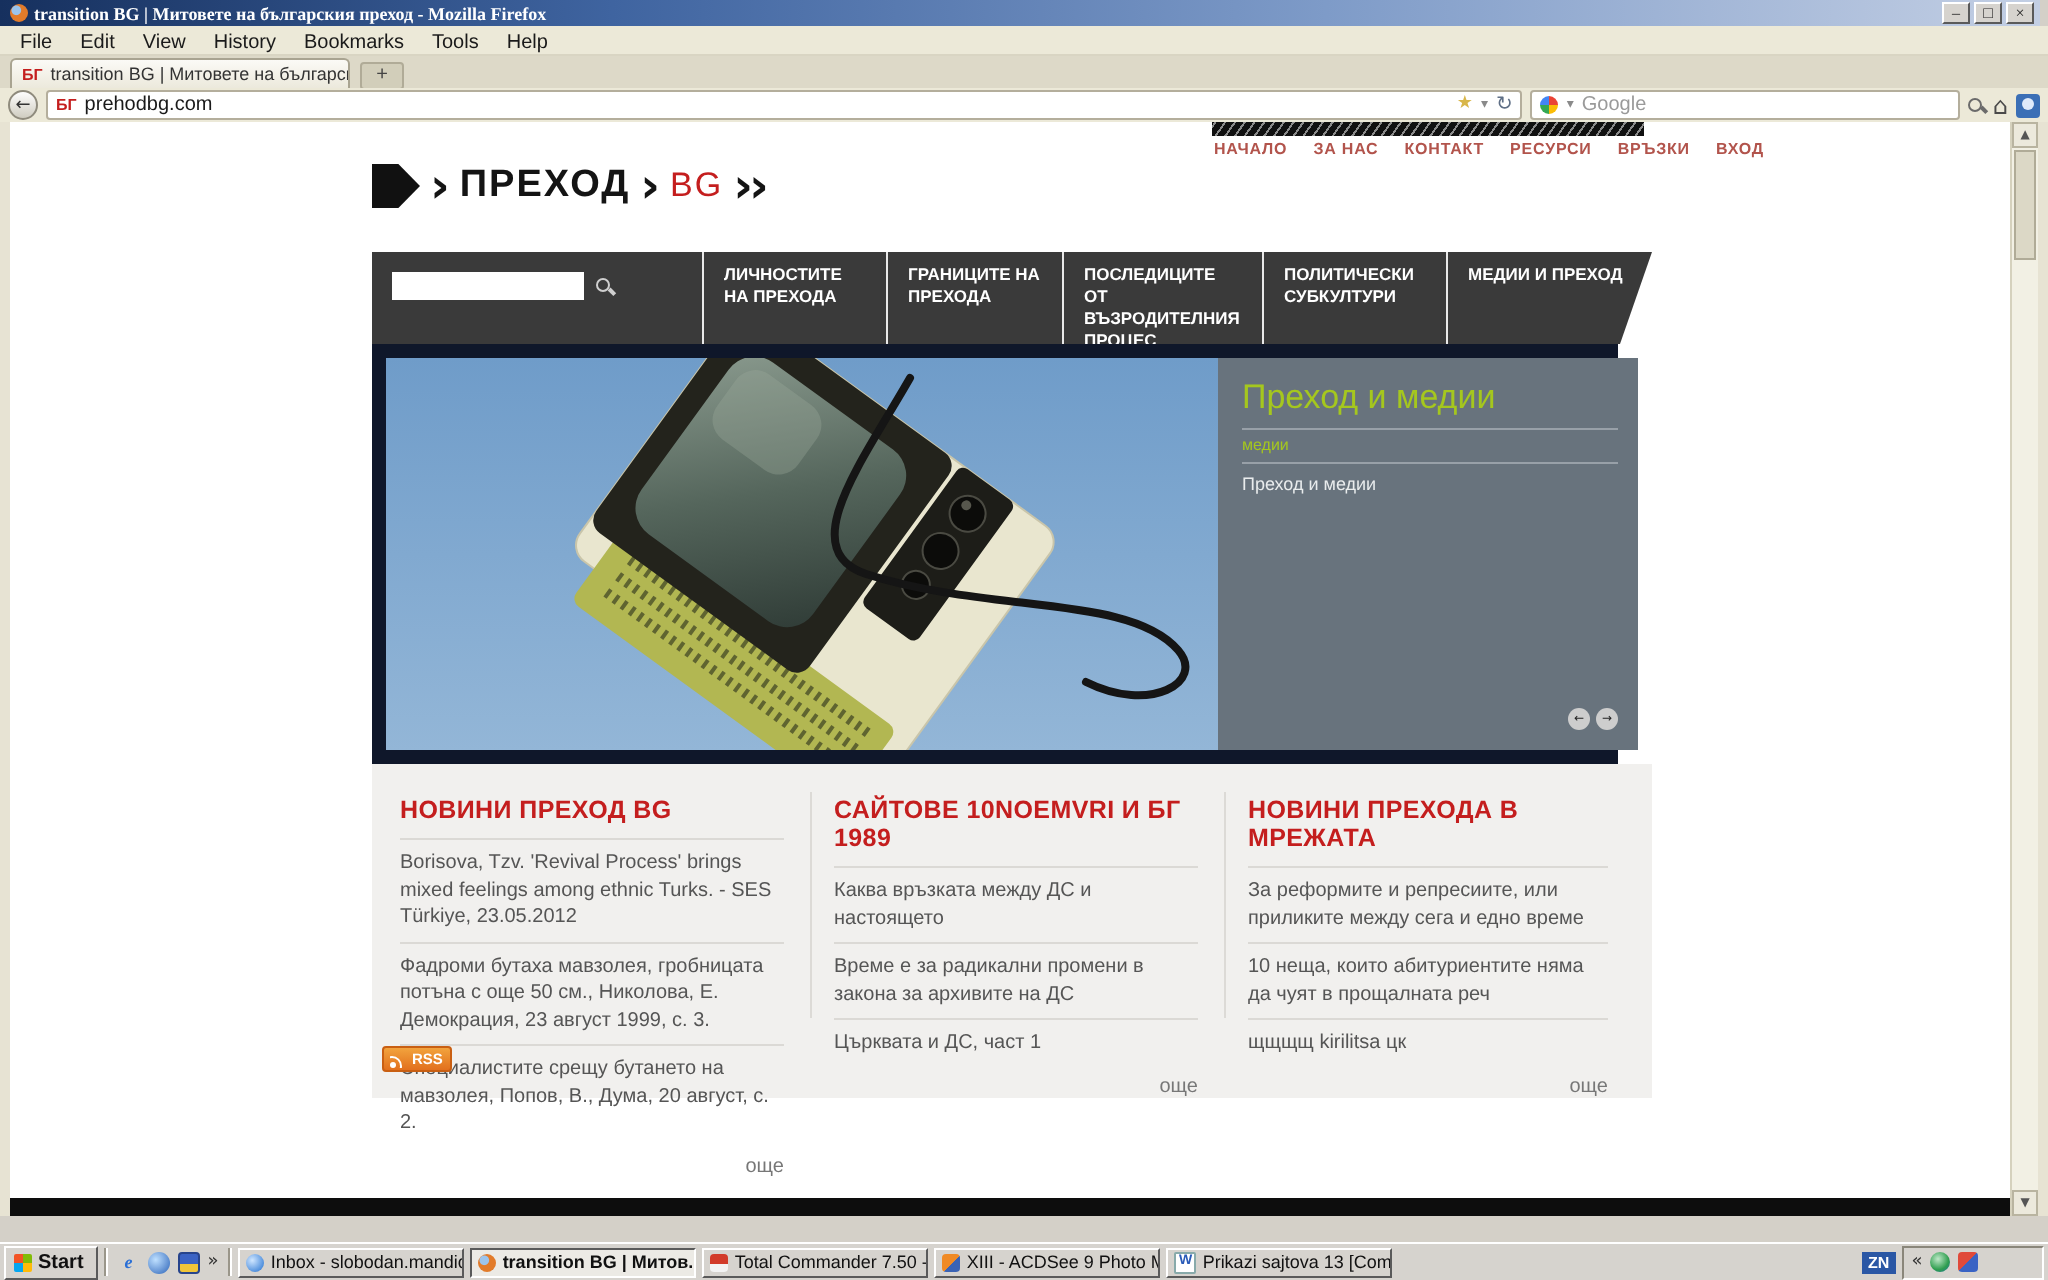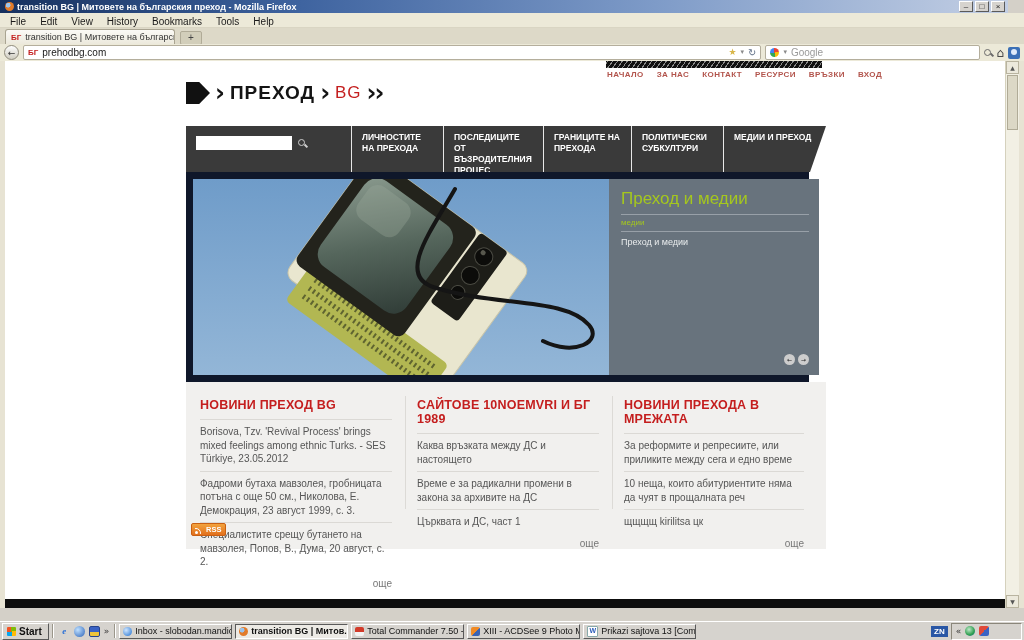--- a/index.html
+++ b/index.html
@@ -1,23 +1,23 @@
 <!DOCTYPE html>
 <html><head>
 <meta charset="utf-8">
 <style>
   html,body{margin:0;padding:0;}
   body{font-family:"Liberation Sans",sans-serif;background:#555;}
   .screen{position:relative;width:1024px;height:640px;background:#d4d0c8;overflow:hidden;font-family:"Liberation Sans",sans-serif;}
   .sym{font-family:"DejaVu Sans",sans-serif;}
 
   
-  .titlebar{position:absolute;top:0;left:0;right:16px;height:13px;
+  .titlebar{position:absolute;top:0;left:0;right:4px;height:13px;
     background:linear-gradient(90deg,#16305e 0%,#3f64a0 30%,#7e9bc8 65%,#c3cfe4 100%);
-    display:flex;align-items:center;padding:0 2px;}
+    display:flex;align-items:center;padding:0 2px;font-family:Liberation Serif, serif;}
   .ficon{width:9px;height:9px;border-radius:50%;margin:0 3px;flex:0 0 auto;
     background:radial-gradient(circle at 35% 35%,#9cc4ec 0 26%,#e27b2a 32% 72%,#a8431c 100%);}
   .wtitle{font-size:9px;font-weight:bold;color:#fff;white-space:nowrap;overflow:hidden;flex:1;}
   .winbtns{display:flex;gap:2px;margin-right:1px;}
   .winbtn{width:14px;height:11px;background:#d6d3ce;border:1px solid;border-color:#fff #5a5a5a #5a5a5a #fff;
     font-size:8px;line-height:9px;text-align:center;color:#222;box-sizing:border-box;}
 
   .menubar{position:absolute;top:13px;left:0;right:0;height:14px;background:#ece9d8;border-bottom:1px solid #d9d5c3;
     display:flex;align-items:flex-end;padding-left:3px;font-size:10px;color:#1a1a1a;}
   .menubar span{padding:0 7px;}
@@ -223,22 +223,22 @@
       <span class="logobg">BG</span>
       <span class="logochev">›</span>
       <span class="logochev tight">›</span>
     </div>
 
     <div class="sitenav">
       <input class="sitesearch" style="">
       <span class="navmag"></span>
       <div class="navitems">
         <div class="navitem ni0">ЛИЧНОСТИТЕ НА ПРЕХОДА</div>
+        <div class="navitem ni2">ГРАНИЦИТЕ НА ПРЕХОДА</div>
         <div class="navitem ni1">ПОСЛЕДИЦИТЕ ОТ ВЪЗРОДИТЕЛНИЯ ПРОЦЕС</div>
-        <div class="navitem ni2">ГРАНИЦИТЕ НА ПРЕХОДА</div>
         <div class="navitem ni3">ПОЛИТИЧЕСКИ СУБКУЛТУРИ</div>
         <div class="navitem ni4">МЕДИИ И ПРЕХОД</div>
       </div>
     </div>
 
     <div class="hero">
       <div class="heroin">
         <div class="heroimg">
           <svg width="416" height="196" viewBox="0 0 416 196" xmlns="http://www.w3.org/2000/svg">
             <defs>

